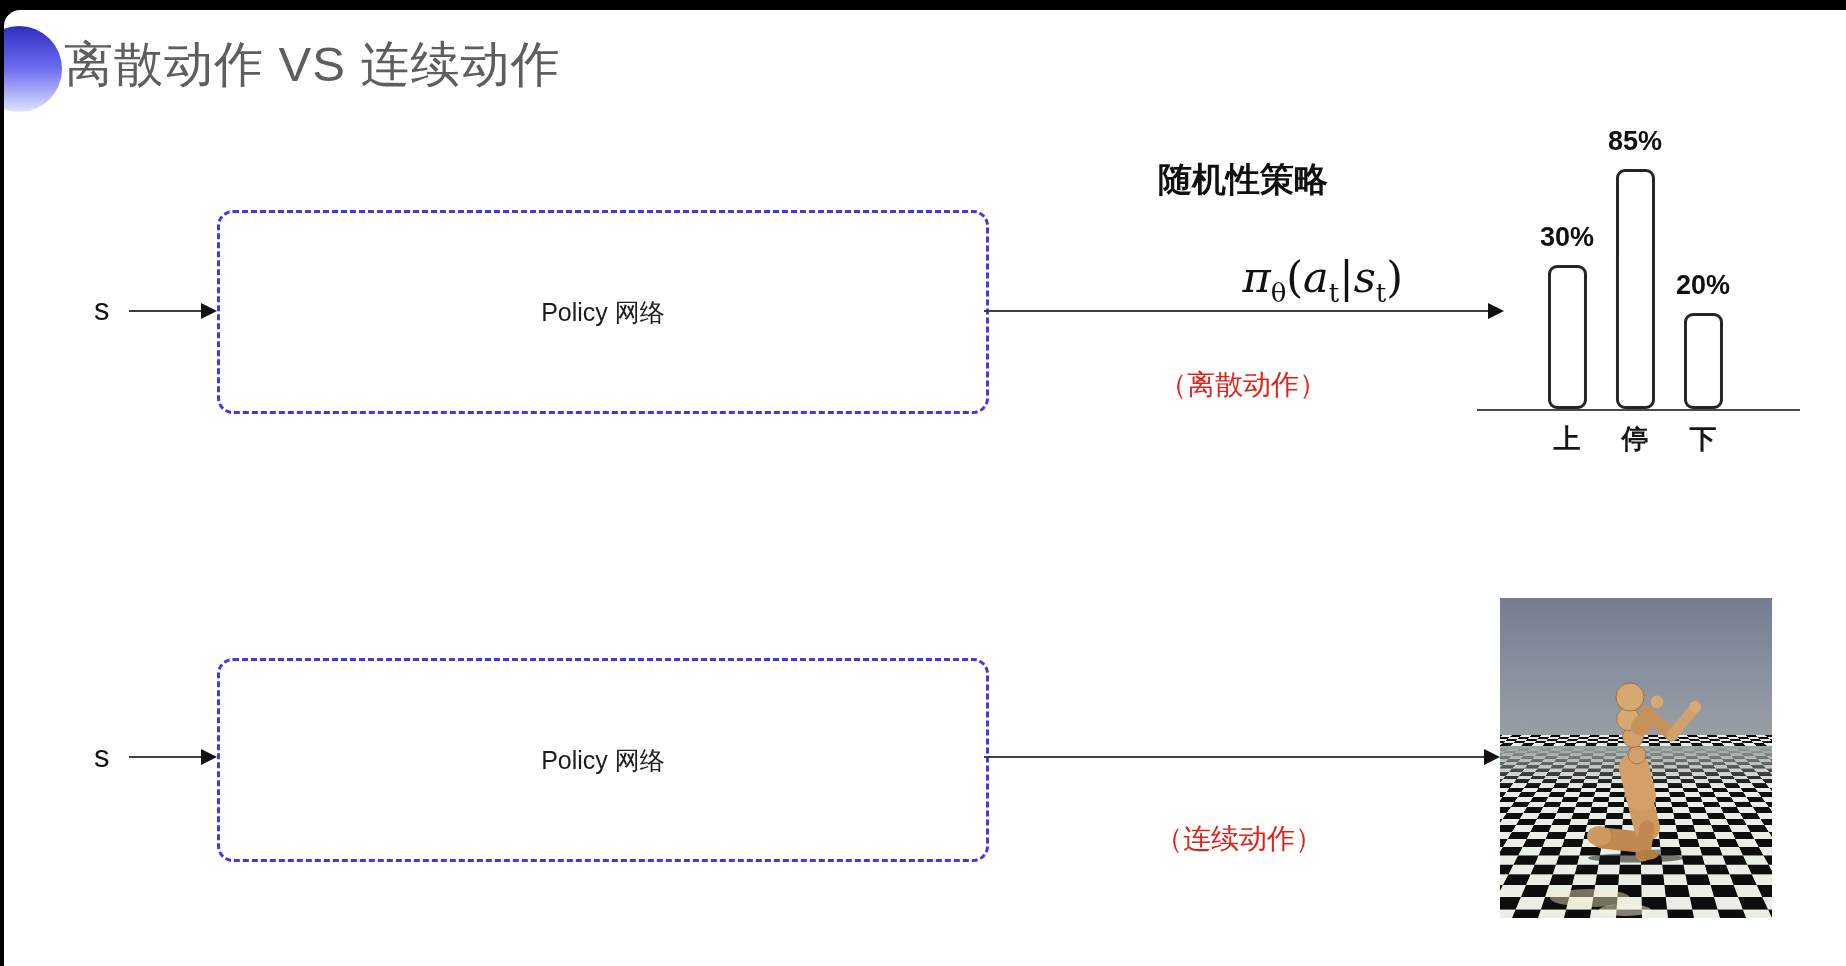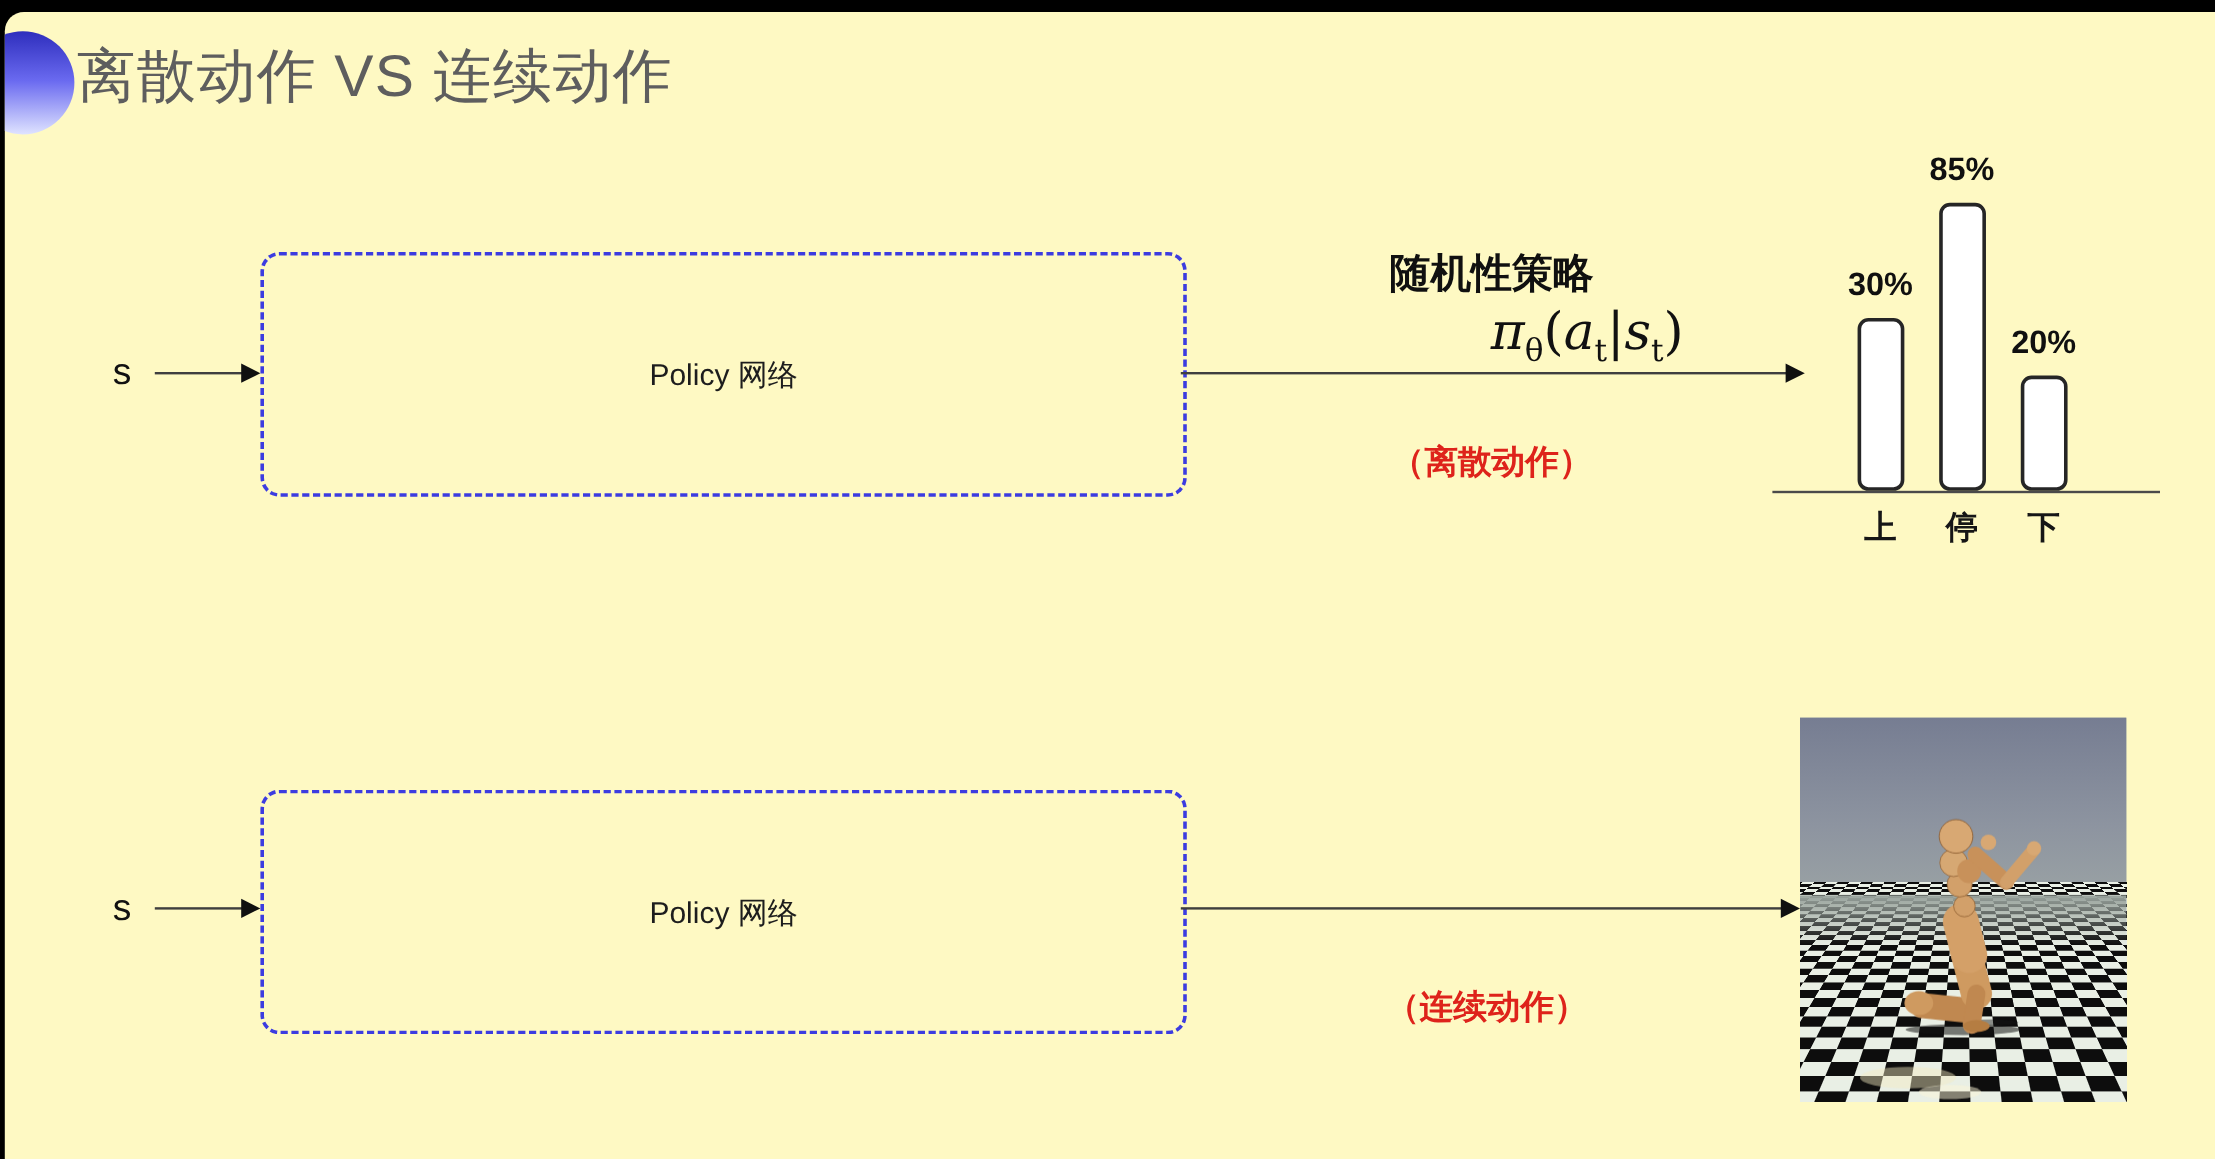--- a/index.html
+++ b/index.html
@@ -2,21 +2,21 @@
 <html><head>
 <meta charset="utf-8">
 <style>
   html,body{margin:0;padding:0;}
   body{
     width:1846px;height:966px;position:relative;background:#000;
     font-family:"Liberation Sans","DejaVu Sans",sans-serif;overflow:hidden;
   }
   .slide{
     position:absolute;top:10px;left:4px;right:0;bottom:0;
-    background:#fef9c3;border-radius:16px 0 0 0;overflow:hidden;
+    background:#ffffff;border-radius:16px 0 0 0;overflow:hidden;
   }
   .content{position:absolute;left:-4px;top:-10px;width:1846px;height:966px;}
 
   
   .accent-circle{
     position:absolute;left:-24px;top:26px;width:86px;height:86px;border-radius:50%;
     background:linear-gradient(180deg,#2e2ebd 0%,#6a6af0 48%,#dfe3ff 100%);
   }
   .page-title{
     position:absolute;left:64px;top:38px;font-size:49px;line-height:1.1;
@@ -32,27 +32,27 @@
   }
   .policy-box span{font-size:25px;color:#1d1d1d;}
 
   .arrow-line{position:absolute;height:2px;background:#3f3f3f;}
   .arrow-head{
     position:absolute;width:0;height:0;
     border-left:16px solid #101010;border-top:8px solid transparent;border-bottom:8px solid transparent;
   }
 
   .mid-label{position:absolute;width:320px;text-align:center;white-space:nowrap;}
-  .policy-type{font-size:34px;font-weight:600;color:#101010;margin-top:48px;}
+  .policy-type{font-size:34px;font-weight:600;color:#101010;}
   .math{
     font-family:"DejaVu Serif","Liberation Serif",serif;font-size:43px;color:#111;
   }
   .math i{font-style:italic;}
   .math sub{font-size:26px;line-height:0;}
-  .action-note{font-size:28px;font-weight:700;}
+  .action-note{font-size:28px;font-weight:400;}
 
   
   .chart{
     position:absolute;left:1477px;top:99px;width:323px;height:310px;
     border-bottom:2px solid #4a4a4a;
   }
   .bar-group{
     position:absolute;bottom:0;transform:translateX(-50%);
     display:flex;flex-direction:column;align-items:center;
   }

